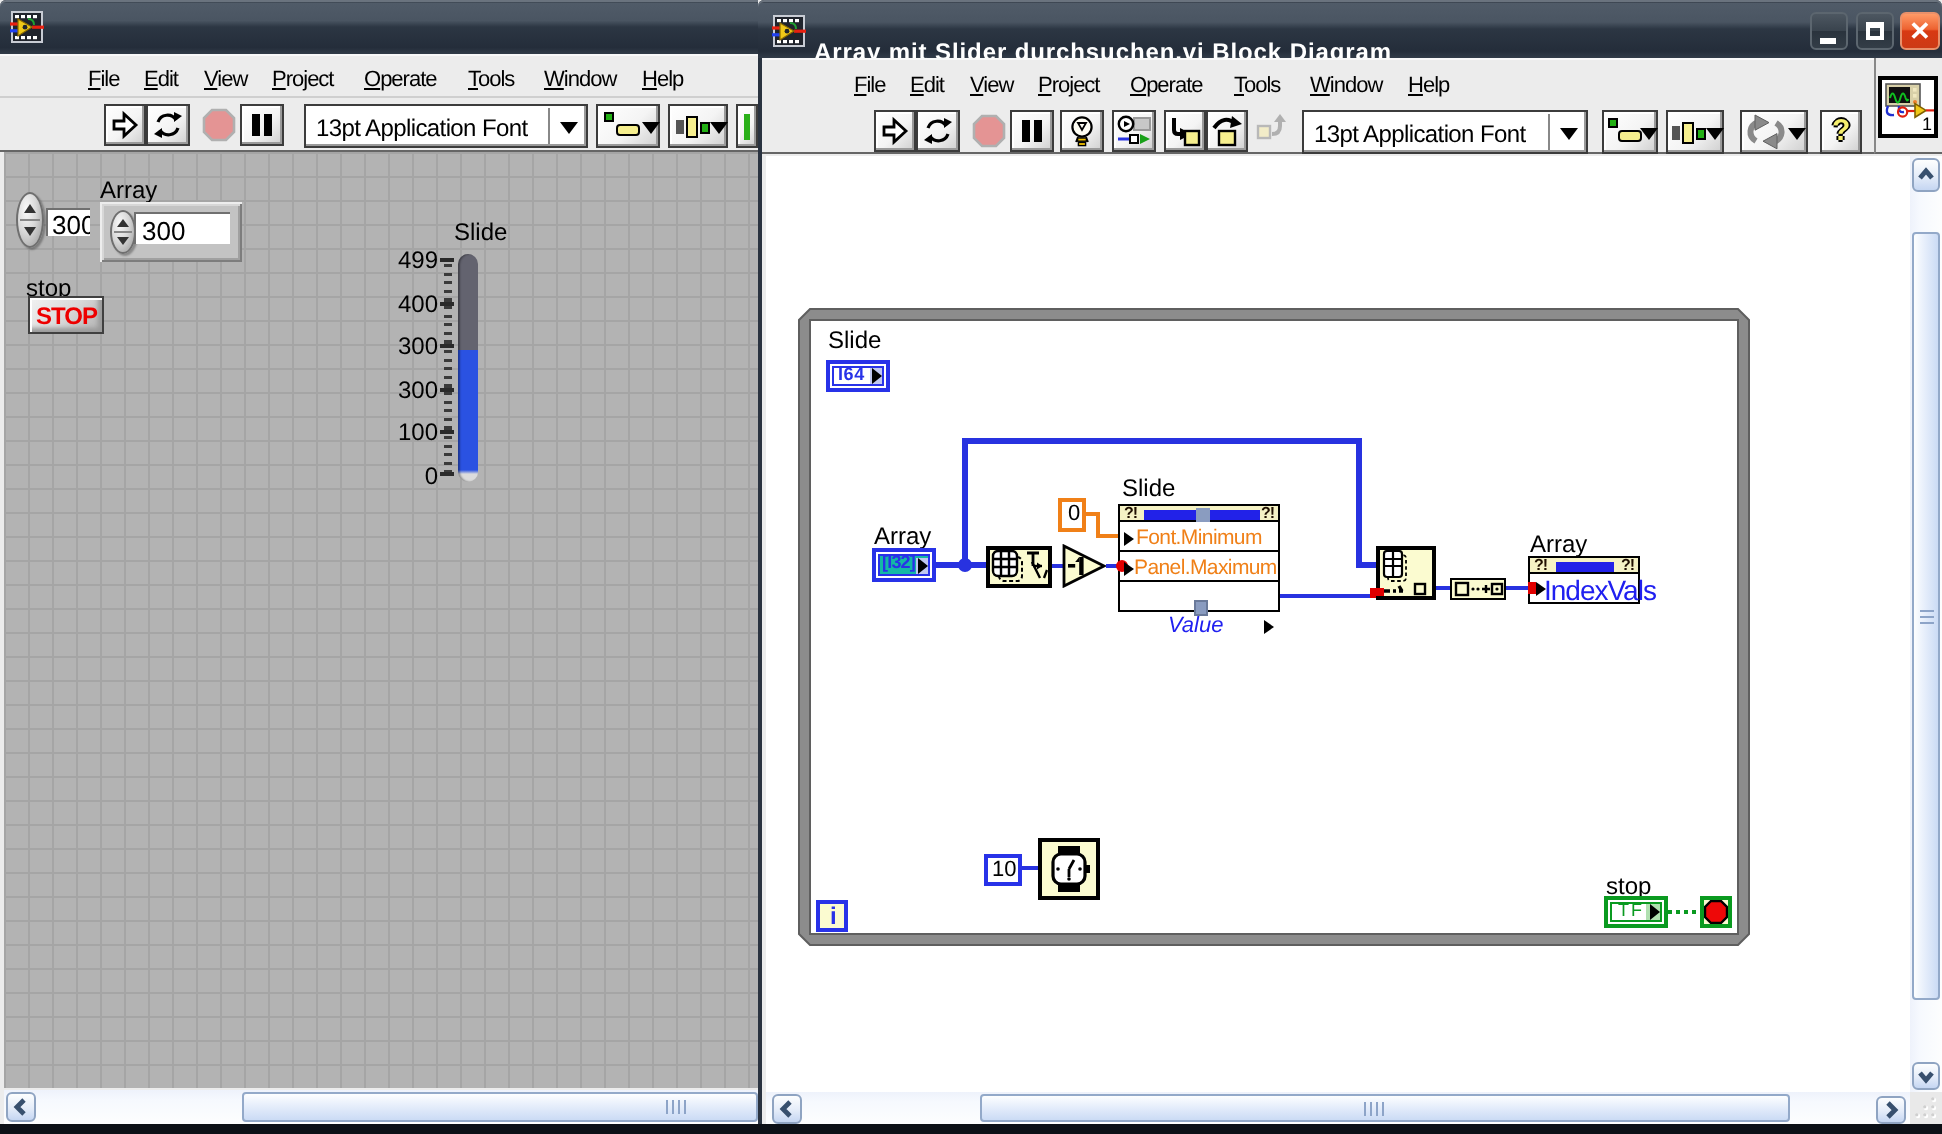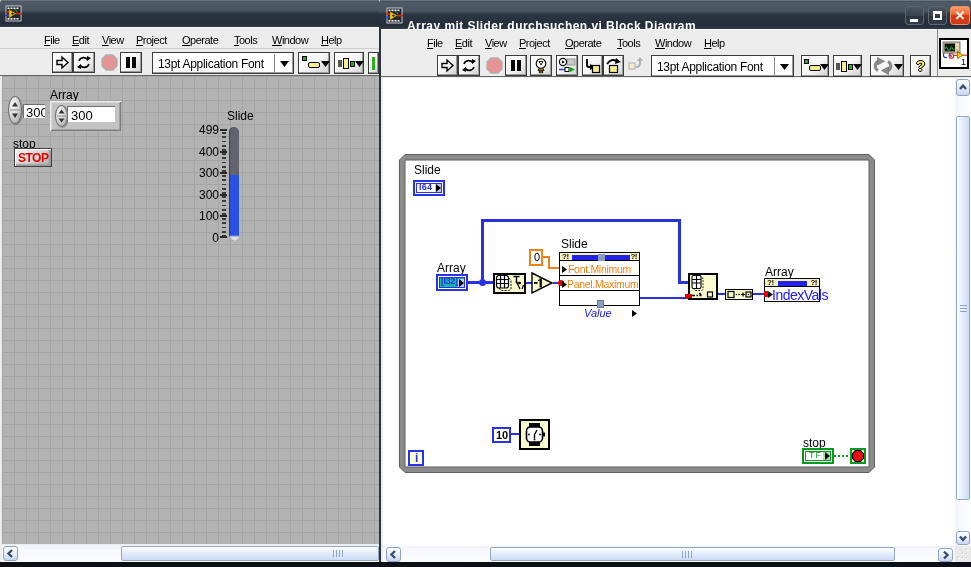--- a/index.html
+++ b/index.html
@@ -518,21 +518,21 @@
       <div class="abs" style="left:0;top:9px;width:54px;height:13px;">
         <div class="abs" style="left:-1px;top:3px;width:4px;height:6px;background:#e00000;"></div>
         <svg width="5" height="7" style="position:absolute;left:3px;top:3px;">
             <polygon points="0,0 5,3.5 0,7" fill="#000"></polygon>
           </svg>
         <span class="abs" style="left:7px;top:-1px;font-size:14px;color:#2020f0;letter-spacing:-0.5px;">IndexVals</span>
       </div>
     </div>
 
     <div class="abs" style="left:113px;top:427px;width:19px;height:16px;background:#fff;border:2px solid #2832e8;">
-      <span class="abs" style="left:2px;top:0;font-size:11px;font-weight:bold;">10</span>
+      <span class="abs" style="left:2px;top:0;font-size:11px;">10</span>
     </div>
     <div class="wire" style="left:132px;top:433px;width:8px;height:2px;"></div>
     <div class="nodebox" style="left:140px;top:419px;width:31px;height:31px;border-width:2px;">
       <svg width="27" height="27" viewBox="0 0 27 27" style="position:absolute;left:0;top:0;">
         <rect x="8" y="2" width="11" height="5" fill="#000"></rect>
         <rect x="8" y="20" width="11" height="5" fill="#000"></rect>
         <rect x="5.5" y="6" width="16" height="15" rx="4" fill="#fff" stroke="#000" stroke-width="1.6"></rect>
         <circle cx="8" cy="13.5" r="0.9" fill="#000"></circle>
           <circle cx="19" cy="13.5" r="0.9" fill="#000"></circle>
         <circle cx="13.5" cy="18.5" r="0.9" fill="#000"></circle>

